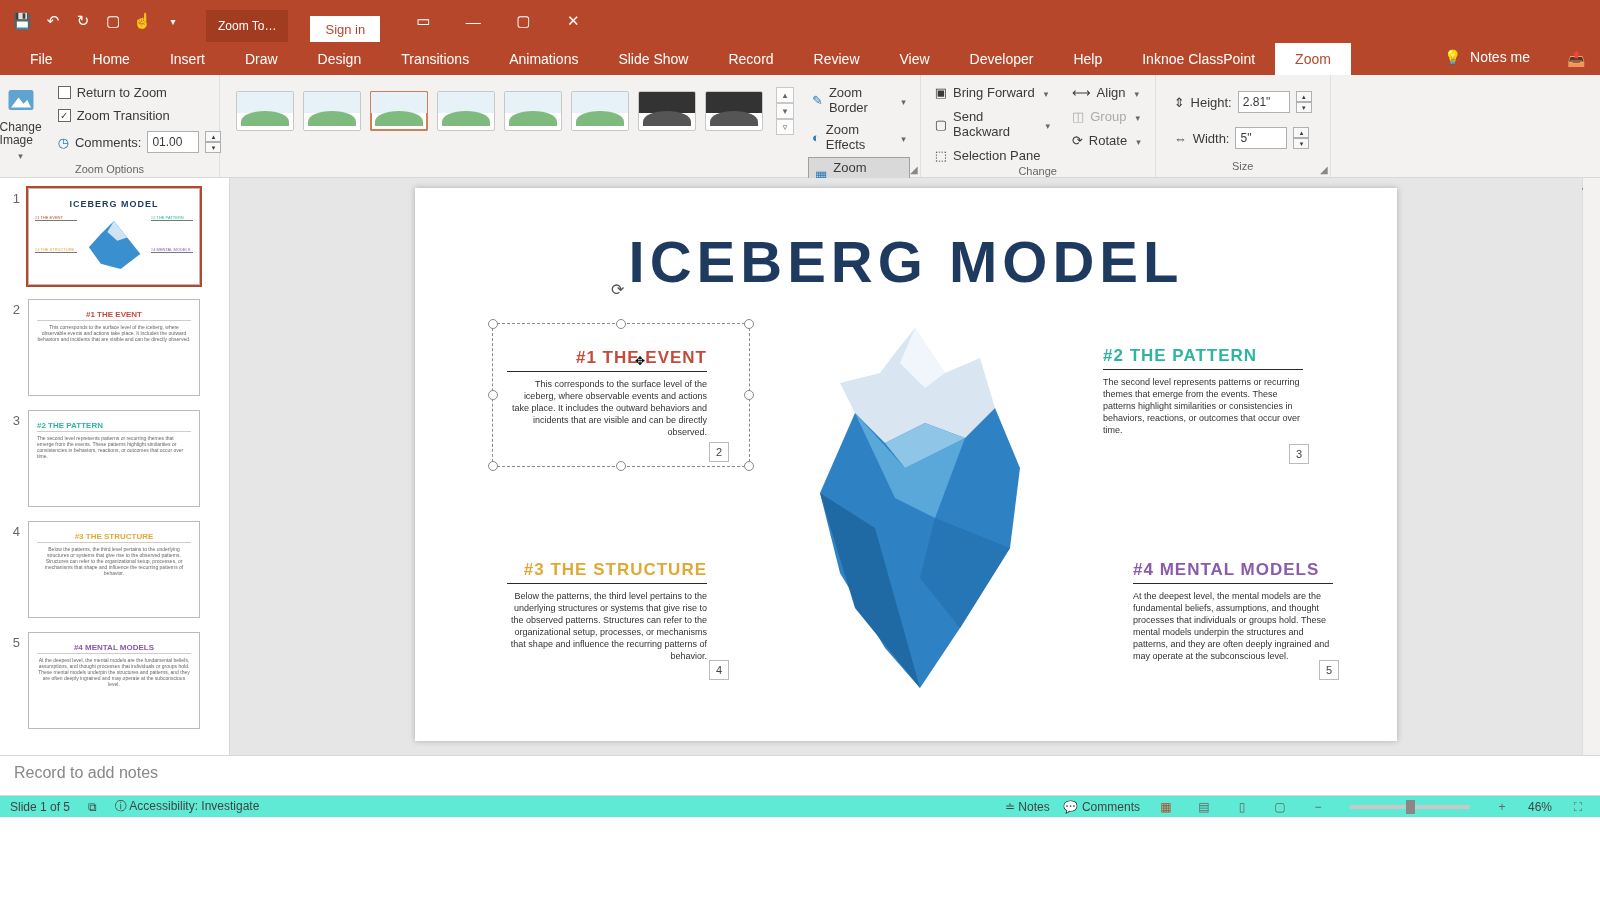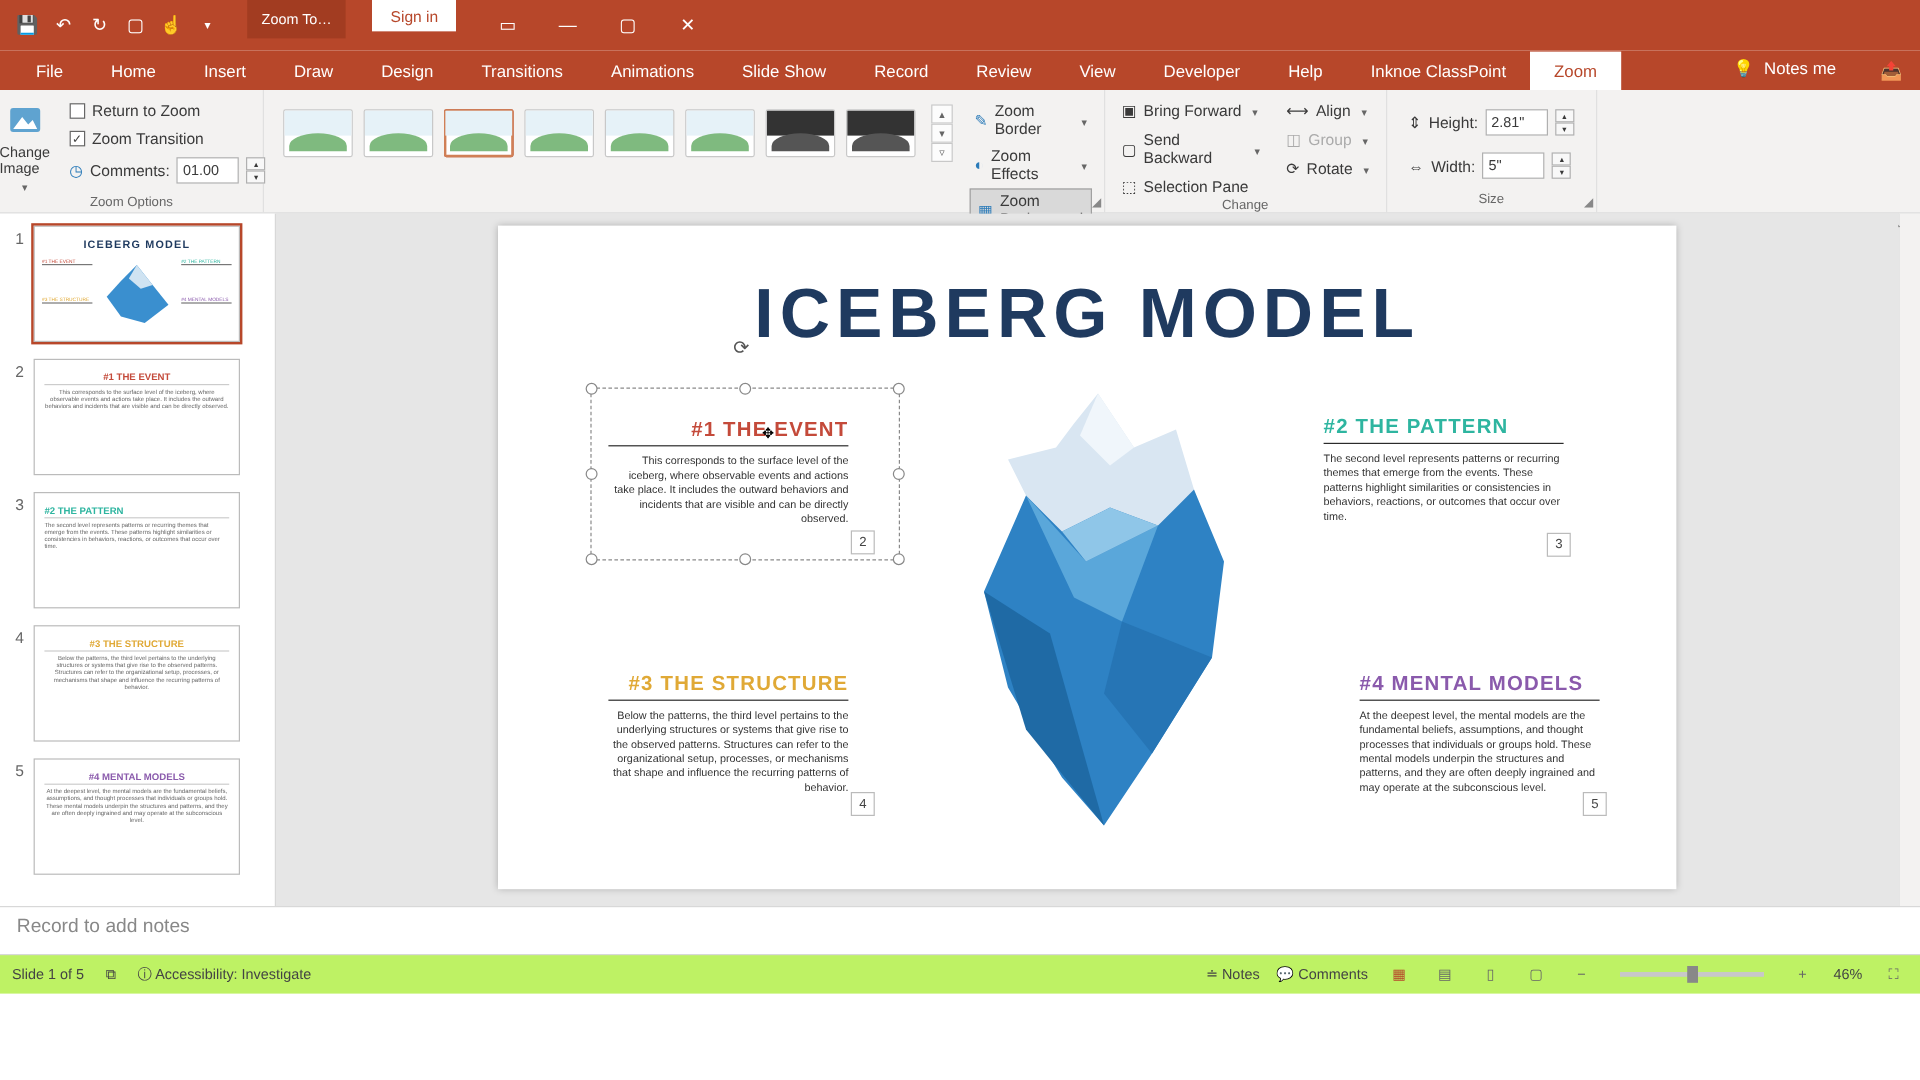--- a/index.html
+++ b/index.html
@@ -2,21 +2,21 @@
 <html><head>
 <meta charset="utf-8">
 <style>
   * { box-sizing: border-box; margin: 0; padding: 0; font-family: "Segoe UI", Arial, sans-serif; }
   html, body { width: 1600px; height: 900px; overflow: hidden; background: #fff; }
   
   .titlebar { height: 42px; background: #b7472a; display: flex; align-items: center; color: #fff; font-size: 13px; }
   .qat { display: flex; align-items: center; gap: 12px; padding-left: 14px; }
   .qat .qicon { width: 18px; height: 18px; display:flex; align-items:center; justify-content:center; font-size:15px; color:#fff; }
   .titletext { flex: 1; text-align: center; font-size: 14px; }
-  .right-controls { display:flex; align-items:flex-start; gap:0;padding-left:24px; }
+  .right-controls { display:flex; align-items:flex-end; gap:0;padding-left:24px; }
   .contextual-tab { background:#a23c21; padding: 6px 12px; font-size:12px; height:32px; display:flex; align-items:center; margin-right:4px;}
   .signin { background:#fff; color:#b7472a; padding:4px 14px; font-size:13px; border:1px solid #fff; height:26px; display:flex; align-items:center; margin: 0 18px;}
   .win-btn { width:50px; height:42px; display:flex; align-items:center; justify-content:center; font-size:15px; color:#fff;}
   
   .tabbar { height:33px; background:#b7472a; display:flex; align-items:flex-end; color:#fff; font-size:14px; padding-left:10px; position:relative;}
   .tab { padding: 8px 20px 8px 20px; cursor:pointer; }
   .tab.active-contextual { background:#fff; color:#b7472a; }
   .tellme { position:absolute; right: 70px; display:flex; align-items:center; gap:8px; top:7px; font-size:14px;}
   .share-icon { position:absolute; right:14px; top:8px; color:#fff; font-size:15px;}
   
@@ -67,21 +67,21 @@
   .sel-frame { position:absolute; border:1px dashed #8a8a8a; background:rgba(255,255,255,0);}
   .handle { position:absolute; width:10px; height:10px; background:#fff; border:1px solid #888; border-radius:50%; }
   .rot { position:absolute; width:20px; height:20px; left:50%; top:-44px; margin-left:-10px; font-size:16px; color:#555;}
   
   .iceberg { position:absolute; left:370px; top:130px; width:260px; height:380px;}
   
   .vscroll { width:18px; background:#f3f2f1; border-left:1px solid #ddd;}
   
   .notes { height:40px; border-top:1px solid #d8d8d8; background:#fff; padding:8px 14px; font-size:16px; color:#888;}
   
-  .status { height:33px; background:#bef264; border-top:1px solid #d8d8d8; display:flex; font-size:12px; color:#444; padding:0 10px;}
+  .status { height:22px; background:#5eead4; border-top:1px solid #d8d8d8; display:flex; font-size:12px; color:#444; padding:0 10px;}
   .status .s-left{display:flex; gap:18px; align-items:center;}
   .status .spacer{flex:1;}
   .status .s-right{display:flex; gap:14px; align-items:center;}
   .vbtn { width:24px; height:20px; display:flex; align-items:center; justify-content:center; color:#666;}
   .vbtn.active{color:#b7472a;}
   .zslider { width:120px; height:4px; background:#c8c8c8; position:relative; margin:0 6px;}
   .zslider .zt { position:absolute; width:9px; height:14px; background:#888; top:-5px; left:56px;}
   .ribbon-collapse { position:absolute; right:14px; top:184px; font-size:13px; color:#666;}
   .mini-svg-ico{width:16px;height:16px;}
 </style>

